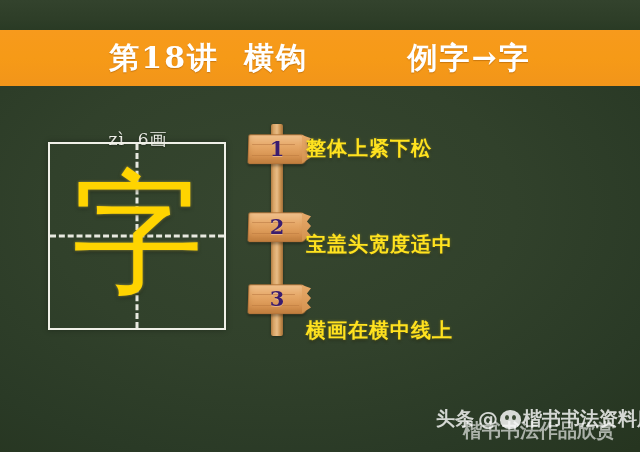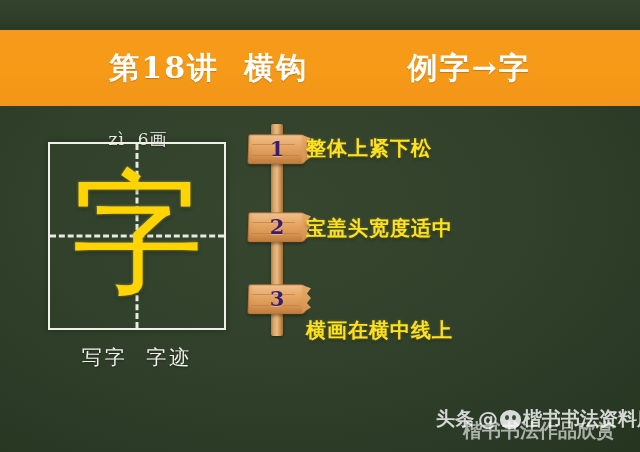--- a/index.html
+++ b/index.html
@@ -17,21 +17,21 @@
     background:
       radial-gradient(ellipse 520px 330px at 44% 46%, #36462f 0%, #31412b 45%, #2a3a26 78%, #263520 100%);
   }
   .board-top-shade{
     position:absolute;left:0;top:0;width:640px;height:31px;
     background:linear-gradient(180deg,#33432d 0%,#2e3e28 60%,#293a24 100%);
   }
 
   
   .title-band{
-    position:absolute;left:0;top:30px;width:640px;height:76px;
+    position:absolute;left:0;top:30px;width:640px;height:56px;
     background:linear-gradient(180deg,#f79a1c 0%,#f69a17 50%,#f2951a 100%);
     display:flex;align-items:center;justify-content:center;
   }
   .title-text{
     color:#ffffff;
     font-family:"DejaVu Serif","Liberation Serif",serif;
     font-weight:bold;
     font-size:30px;
     letter-spacing:2px;
     white-space:pre;
@@ -190,42 +190,41 @@
   </div>
 
   <div class="pinyin">zì  6画</div>
 
   <div class="grid-box">
     <div class="grid-v"></div>
     <div class="grid-h"></div>
     <div class="glyph">字</div>
   </div>
 
-  <div class="words">写字  字迹</div>
 
   <div class="post"></div>
 
   <div class="sign" style="top:134px;">
     <div class="plank"></div>
     <div class="tip"></div>
     <div class="num">1</div>
   </div>
   <div class="sign" style="top:212px;">
     <div class="plank"></div>
     <div class="tip"></div>
     <div class="num">2</div>
   </div>
   <div class="sign" style="top:284px;">
     <div class="plank"></div>
     <div class="tip"></div>
     <div class="num">3</div>
   </div>
 
   <div class="tip-text" style="top:135px;">整体上紧下松</div>
-  <div class="tip-text" style="top:215px;">宝盖头宽度适中</div>
+  <div class="tip-text" style="top:231px;">宝盖头宽度适中</div>
   <div class="tip-text" style="top:286px;margin-top:31px;">横画在横中线上</div>
 
   <div class="wm-alt">楷书书法作品欣赏</div>
   <div class="watermark">
     <span class="wm-brand">头条</span>
     <span class="wm-at">@</span>
     <span class="wm-icon"></span>
     <span class="wm-name">楷书书法资料库</span>
   </div>
 

